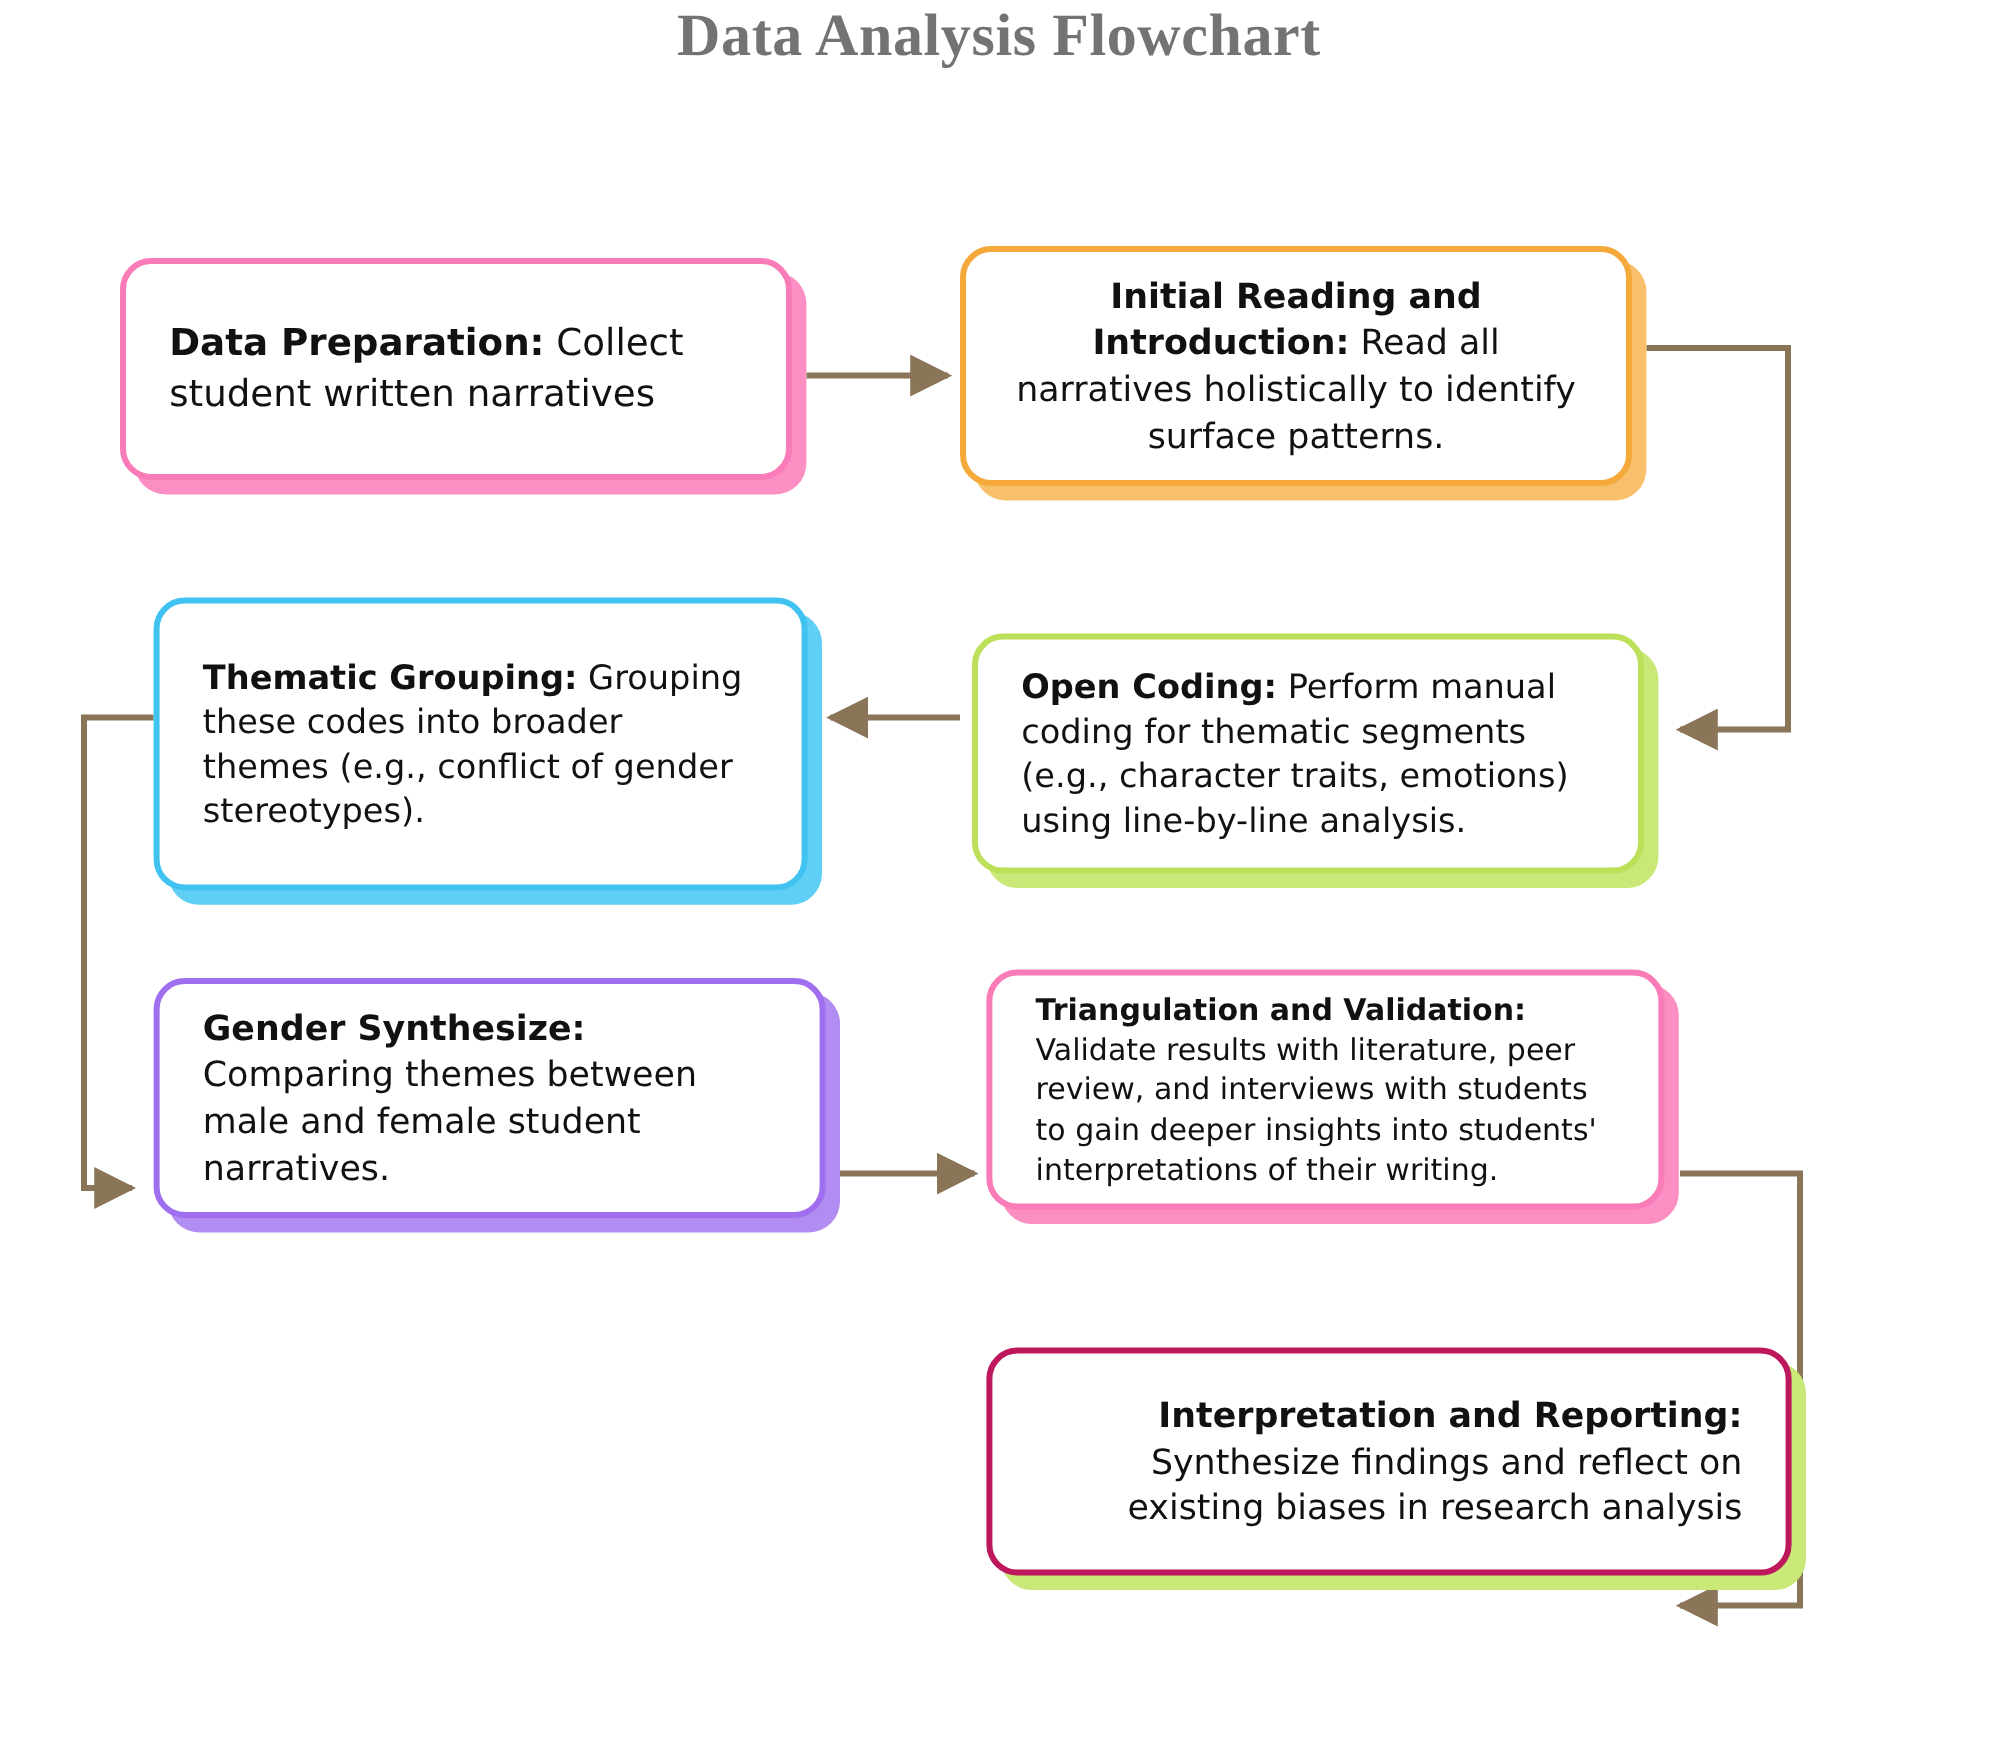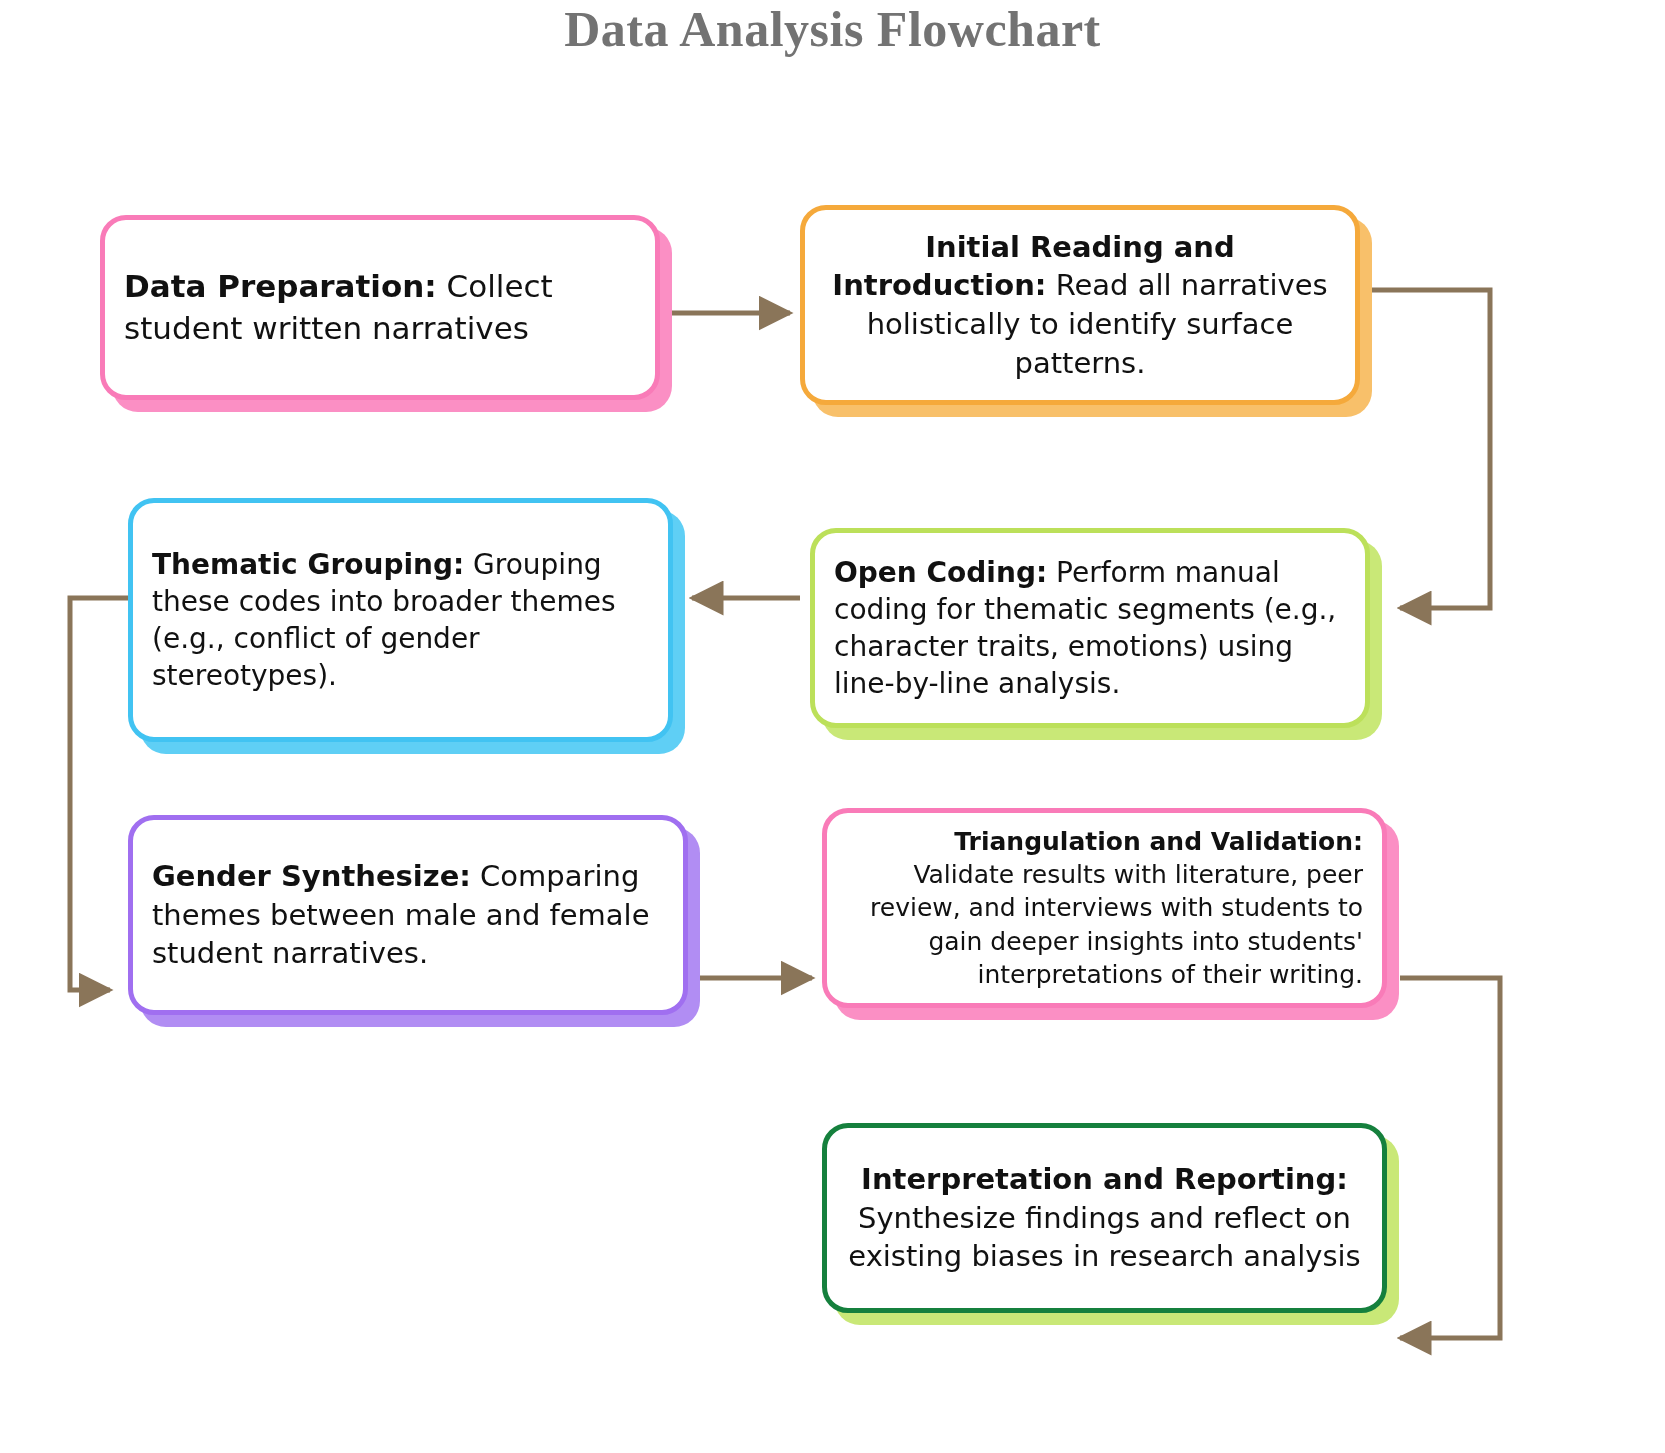--- a/index.html
+++ b/index.html
@@ -27,21 +27,21 @@
     letter-spacing: 0.5px;
   }
   .node {
     position: absolute;
     box-sizing: border-box;
     border-radius: 26px;
     background: #ffffff;
     display: flex;
     align-items: center;
     justify-content: center;
-    padding: 10px 19px;
+    padding: 10px 36px;
     color: #111111;
     line-height: 1.33;
   }
   .node .txt { width: 100%; }
   .node b { font-weight: bold; }
 
   
   #node-data-prep {
     left: 100px; top: 215px; width: 560px; height: 185px;
     border: 5px solid #F97BB8;
@@ -75,28 +75,28 @@
     border: 5px solid #A06FF0;
     box-shadow: 12px 12px 0 0 #B18DF3;
     font-size: 29px;
     text-align: left;
   }
   #node-triangulation {
     left: 822px; top: 808px; width: 565px; height: 200px;
     border: 5px solid #F97BB8;
     box-shadow: 12px 12px 0 0 #FB8FC4;
     font-size: 25px;
-    text-align: right;
+    text-align: left;
   }
   #node-interpretation {
-    left: 822px; top: 1123px; width: 565px; height: 190px;
-    border: 5px solid #15803d;
+    left: 822px; top: 1123px; width: 671px; height: 190px;
+    border: 5px solid #be185d;
     box-shadow: 12px 12px 0 0 #C9E877;
     font-size: 29px;
-    text-align: center;
+    text-align: right;
   }
 
   svg#edges {
     position: absolute;
     left: 0; top: 0;
     width: 1665px;
     height: 1453px;
     pointer-events: none;
   }
 </style>

